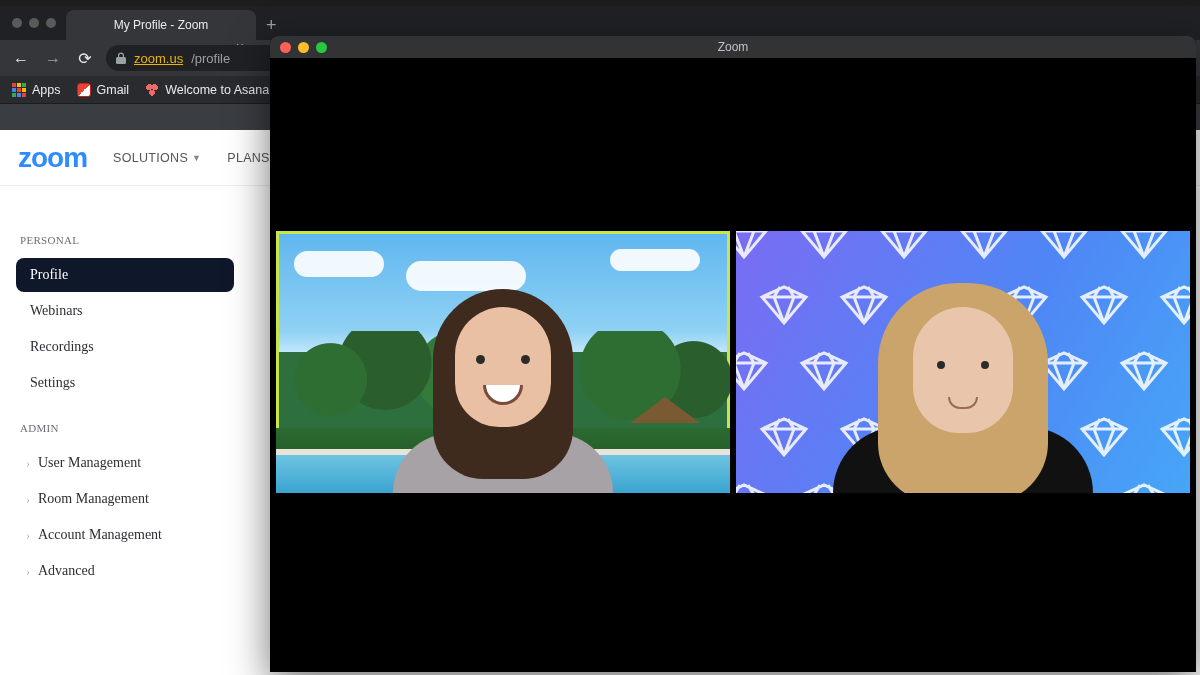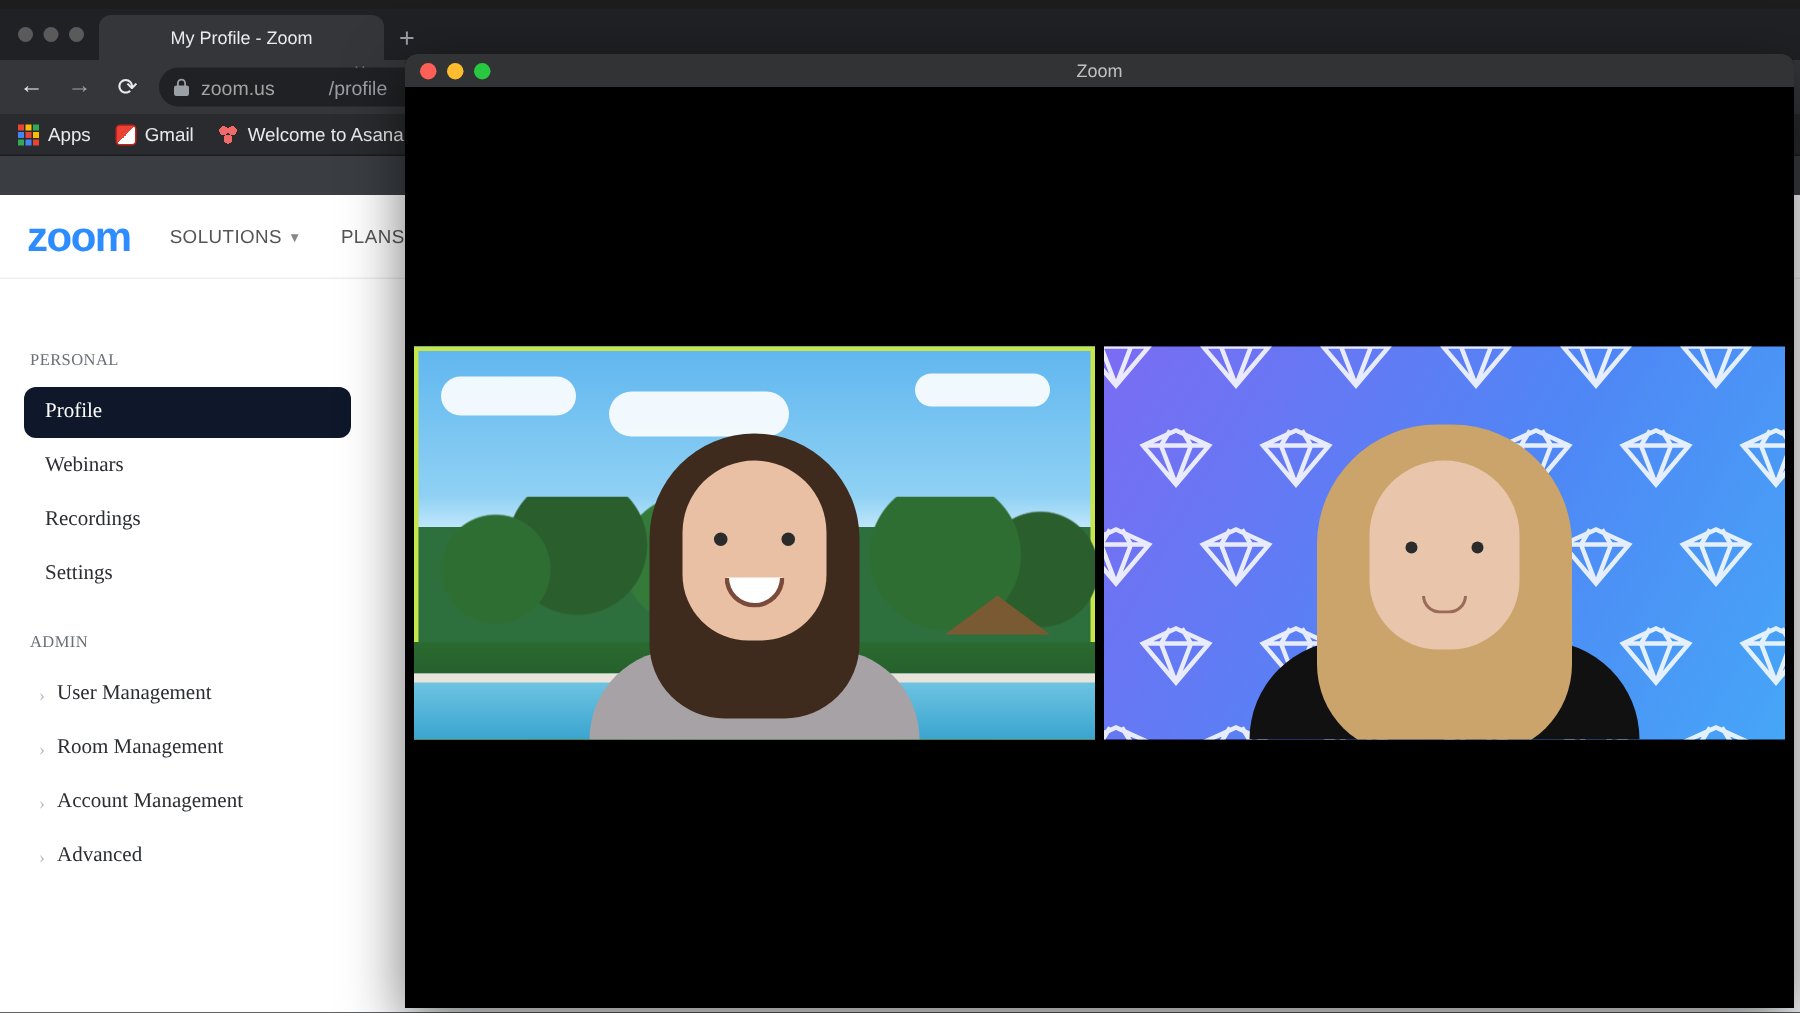--- a/index.html
+++ b/index.html
@@ -17,22 +17,22 @@
   .tab-favicon { width:14px; height:14px; border-radius:3px; background:#2d8cff; position:relative; }
   .tab-favicon::after{ content:""; position:absolute; inset:3px; border-radius:2px; background:#fff; }
   .tab-close { margin-left:auto; color:#9aa0a6; font-size:14px; line-height:1; }
   .new-tab { color:#9aa0a6; font-size:18px; padding:0 10px 4px; }
 
   .toolbar { display:flex; align-items:center; gap:10px; height:36px; padding:0 10px; background:#35363a; }
   .nav-btn { width:22px; height:22px; display:flex; align-items:center; justify-content:center; color:#9aa0a6; font-size:16px; border-radius:50%; }
   .nav-btn.enabled { color:#e8eaed; }
   .addr-bar { flex:0 0 560px; height:26px; display:flex; align-items:center; gap:8px; background:#202124; border-radius:13px; padding:0 10px; color:#e8eaed; font-size:13px; }
   .lock { width:10px; height:12px; }
-  .addr-host { color:#a3a3a3; }
-  .addr-path { color:#9aa0a6;margin-left:28px; }
+  .addr-host { color:#eab308;text-decoration:underline; }
+  .addr-path { color:#9aa0a6; }
 
   .bookmarks { display:flex; align-items:center; gap:16px; height:28px; padding:0 12px; background:#2a2b2e; font-size:12.5px; color:#e8eaed; border-bottom:1px solid #1b1c1e;}
   .bm { display:flex; align-items:center; gap:6px; }
   .bm-ic { width:14px; height:14px; border-radius:3px; }
   .bm-apps { display:grid; grid-template-columns:repeat(3,4px); grid-template-rows:repeat(3,4px); gap:1px;}
   .bm-apps span{ width:4px;height:4px; }
   .bm-apps span:nth-child(1){background:#ea4335;} .bm-apps span:nth-child(2){background:#fbbc05;}
   .bm-apps span:nth-child(3){background:#34a853;} .bm-apps span:nth-child(4){background:#4285f4;}
   .bm-apps span:nth-child(5){background:#ea4335;} .bm-apps span:nth-child(6){background:#fbbc05;}
   .bm-apps span:nth-child(7){background:#34a853;} .bm-apps span:nth-child(8){background:#4285f4;}

